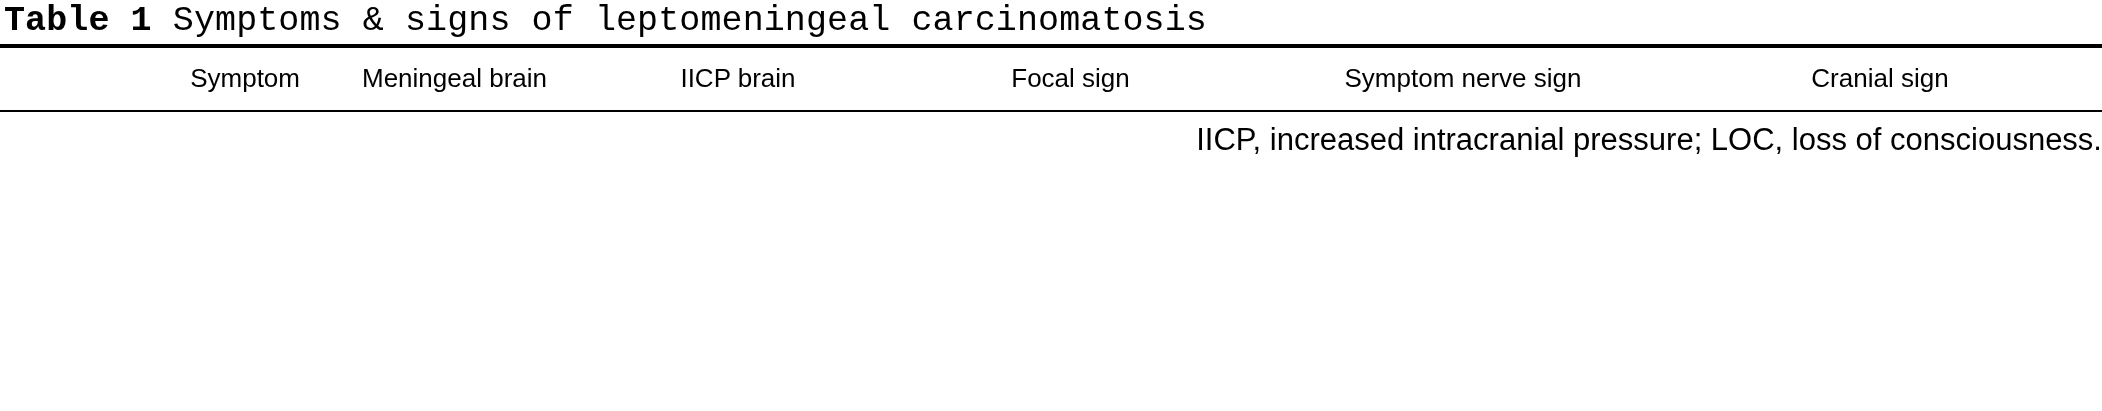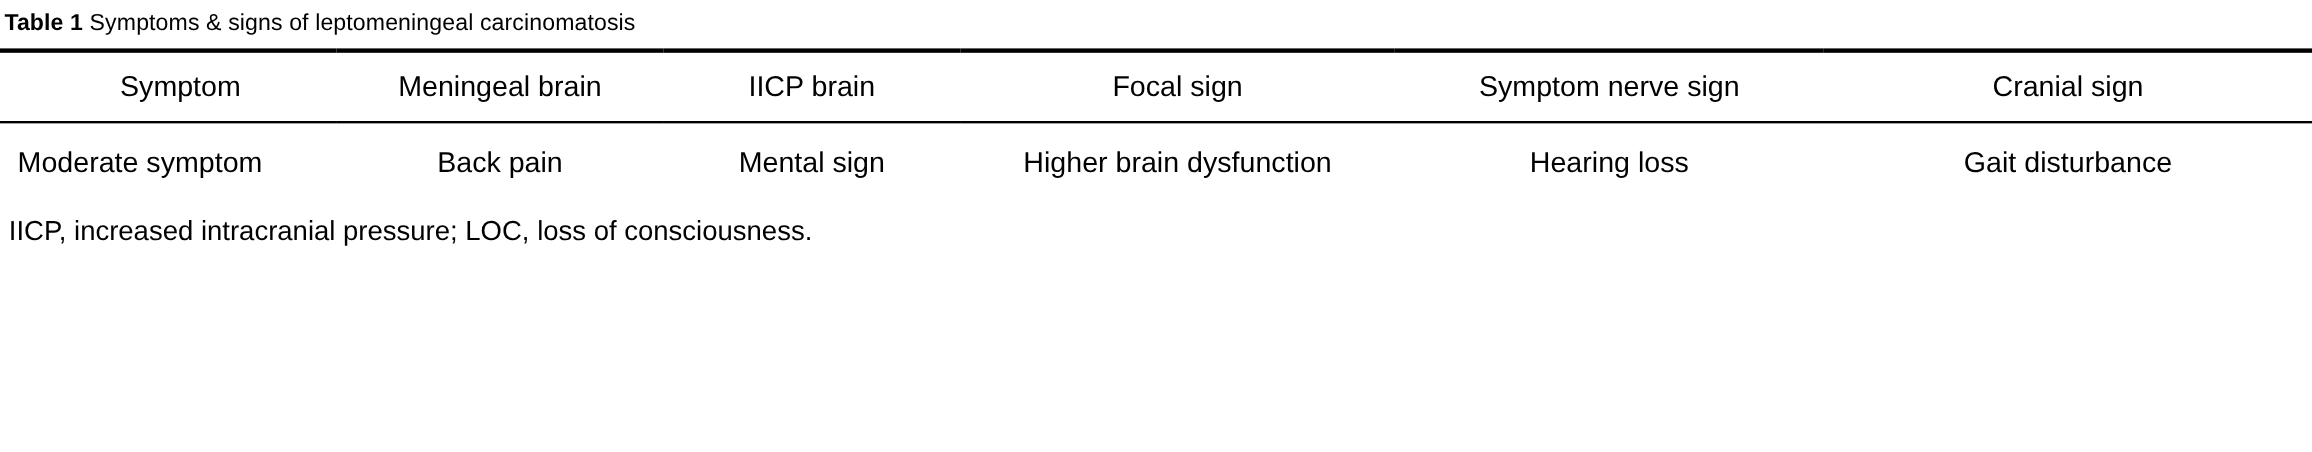--- a/index.html
+++ b/index.html
@@ -17,22 +17,22 @@
 
   .table-figure {
     width: 2102px;
     height: 411px;
     box-sizing: border-box;
     position: relative;
   }
 
   
   .caption {
-    font-family: Liberation Sans, sans-serif;
-    font-size: 21px;
+    font-family: Liberation Mono, monospace;
+    font-size: 35px;
     line-height: 34px;
     padding: 4px 16px 6px 4px;
     white-space: nowrap;
     letter-spacing: 0.1px;
   }
   .caption .caption-label {
     font-weight: bold;
   }
   .caption .caption-text {
     font-weight: normal;
@@ -52,21 +52,21 @@
   }
 
   table.data-table thead th {
     font-weight: normal;
     text-align: center;
     padding: 15px 6px 16px 6px;
     vertical-align: middle;
     white-space: nowrap;
   }
   table.data-table thead th.col-first {
-    text-align: center;
+    text-align: right;
     padding-left: 28px;
   }
 
   table.data-table tbody td {
     text-align: center;
     vertical-align: middle;
     padding: 6px 6px;
     line-height: 36px;
   }
   table.data-table tbody td.col-first {
@@ -90,24 +90,25 @@
   
   .c0 { width: 306px; }
   .c1 { width: 297px; }
   .c2 { width: 270px; }
   .c3 { width: 395px; }
   .c4 { width: 390px; }
   .c5 { width: 444px; }
 
   
   .footnote {
-    font-size: 25px;
+    font-size: 31px;
     line-height: 34px;
     padding: 11px 0 0 8px;
     white-space: nowrap;
+    text-align: right;
   }
 </style>
 </head>
 <body>
 
 <div class="table-figure">
 
   <div class="caption">
     <span class="caption-label">Table 1</span><span class="caption-text"> Symptoms &amp; signs of leptomeningeal carcinomatosis</span>
   </div>
@@ -127,28 +128,20 @@
         <th>Meningeal brain</th>
         <th>IICP brain</th>
         <th>Focal sign</th>
         <th>Symptom nerve sign</th>
         <th>Cranial sign</th>
       </tr>
     </thead>
     <tbody>
 
 
-      <tr class="row-short">
-        <td class="col-first">Moderate symptom</td>
-        <td>Back pain</td>
-        <td>Mental sign</td>
-        <td>Higher brain dysfunction</td>
-        <td>Hearing loss</td>
-        <td>Gait disturbance</td>
-      </tr>
 
 
     </tbody>
   </table>
 
   <div class="footnote">IICP, increased intracranial pressure; LOC, loss of consciousness.</div>
 
 </div>
 
 </body></html>

